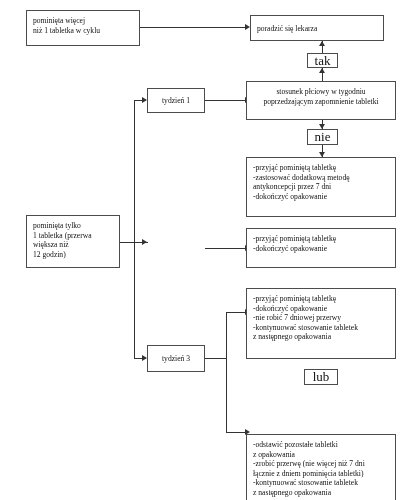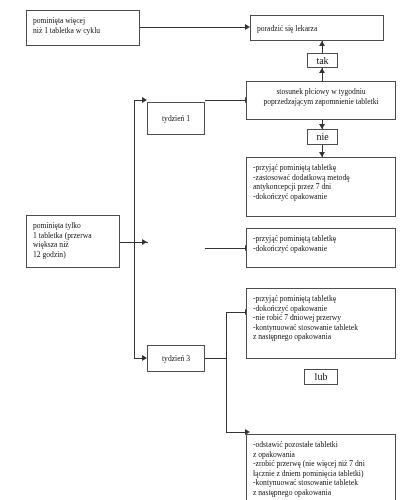--- a/index.html
+++ b/index.html
@@ -38,21 +38,21 @@
   .node.vcenter {
     display: flex;
     align-items: center;
     justify-content: flex-start;
   }
   .node .txt {
     white-space: pre-line;
     display: block;
   }
   .small-label {
-    font-size: 10px;
+    font-size: 13px;
   }
   
   .ln {
     position: absolute;
     background: #333333;
     z-index: 1;
   }
   .ln.h { height: 1px; }
   .ln.v { width: 1px; }
   .arrow {
@@ -152,21 +152,21 @@
 -dokończyć opakowanie</span>
   </div>
 
   <div class="node pad" style="left:26px; top:215px; width:94px; height:53px;">
     <span class="txt">pominięta tylko
 1 tabletka (przerwa
 większa niż
 12 godzin)</span>
   </div>
 
-  <div class="node center" style="left:147px; top:88px; width:58px; height:33px;margin-top:14px;">
+  <div class="node center" style="left:147px; top:88px; width:58px; height:25px;">
     <span class="txt">tydzień 1</span>
   </div>
 
 
   <div class="node pad" style="left:246px; top:228px; width:150px; height:40px;">
     <span class="txt">-przyjąć pominiętą tabletkę
 -dokończyć opakowanie</span>
   </div>
 
   <div class="node pad" style="left:246px; top:288px; width:150px; height:71px;">

